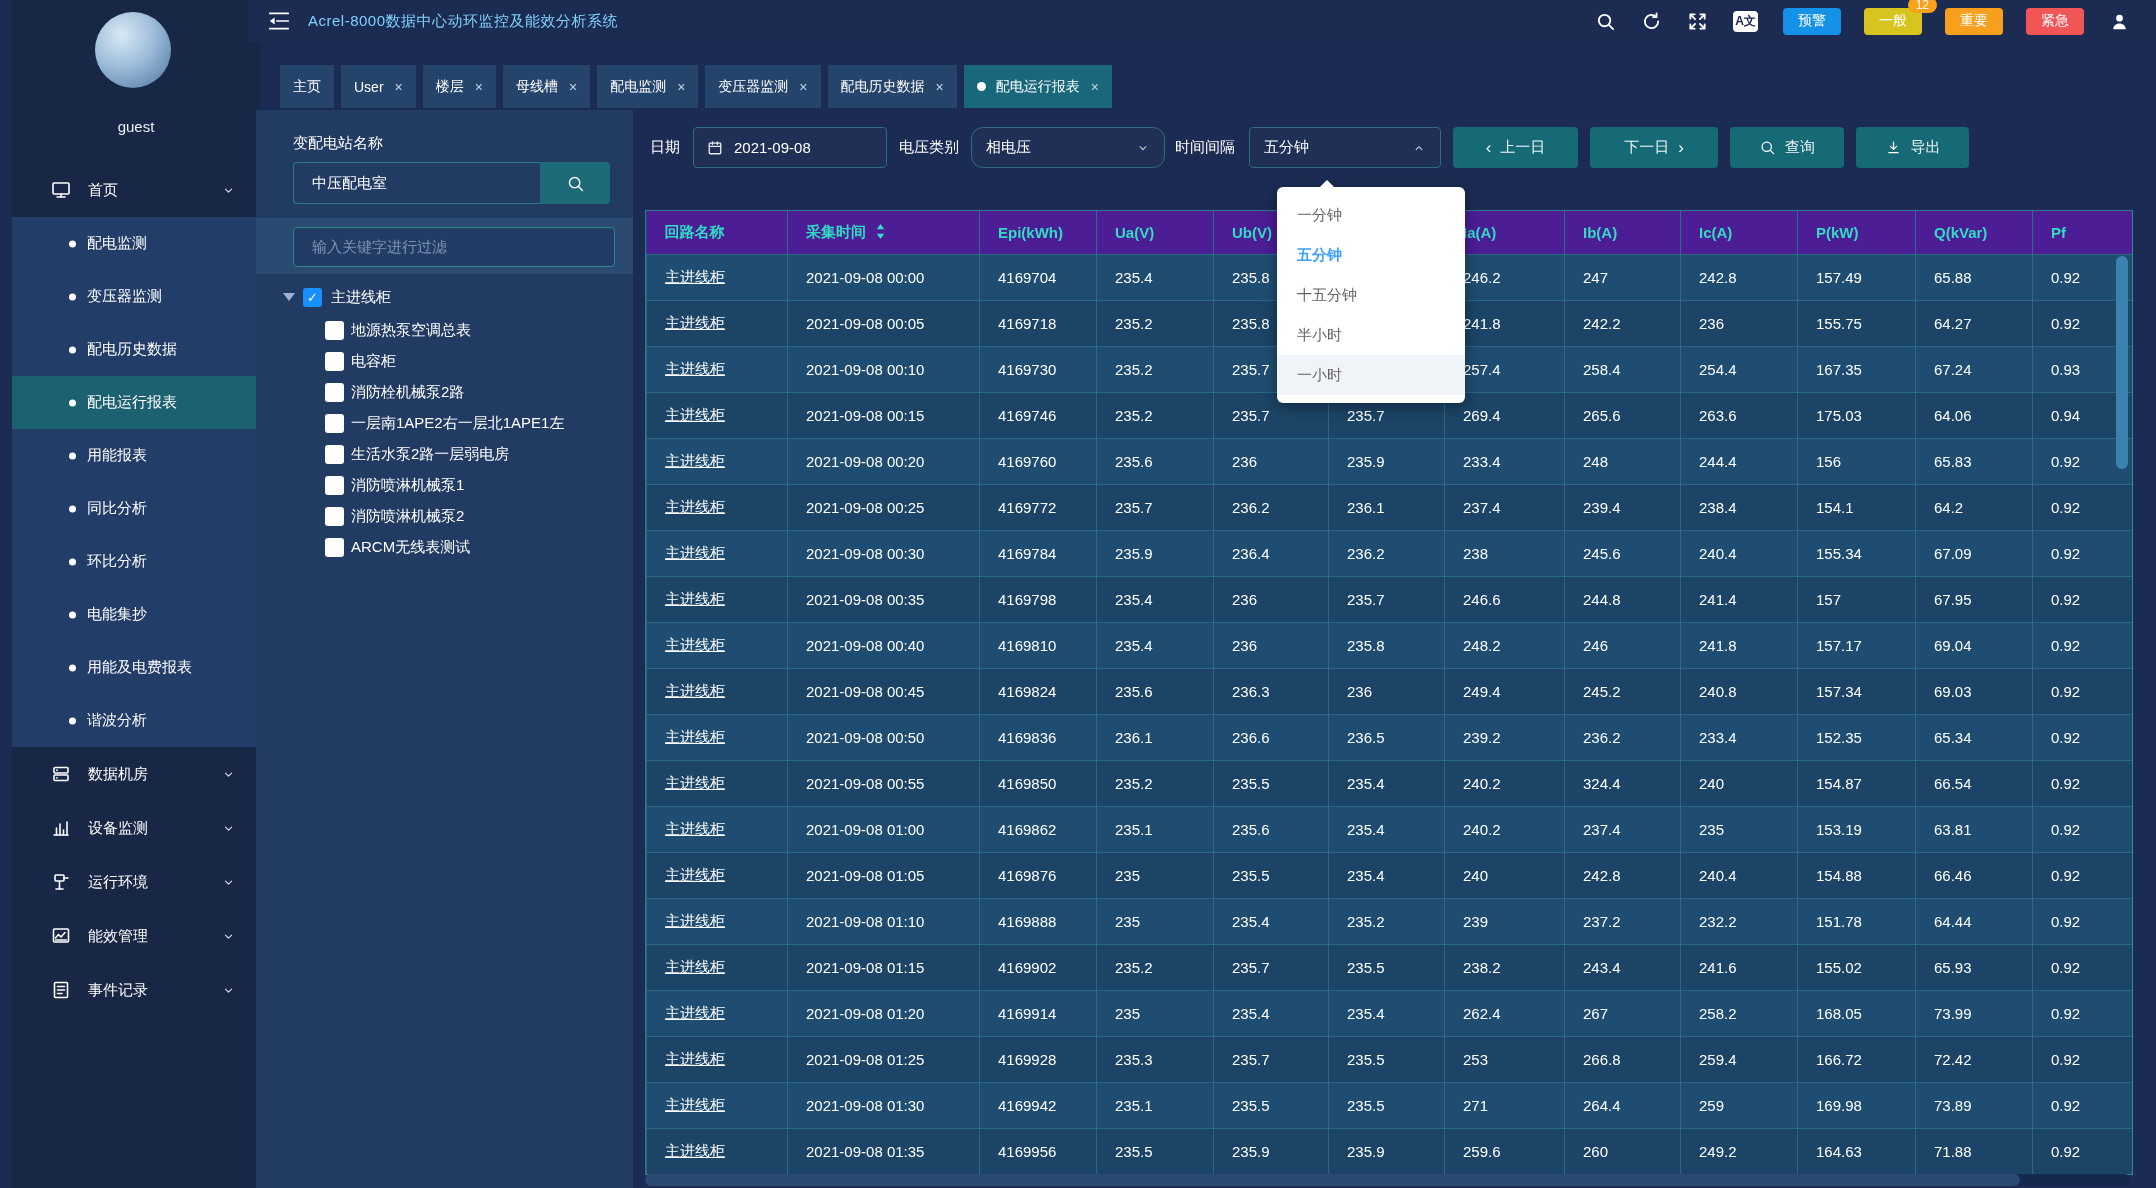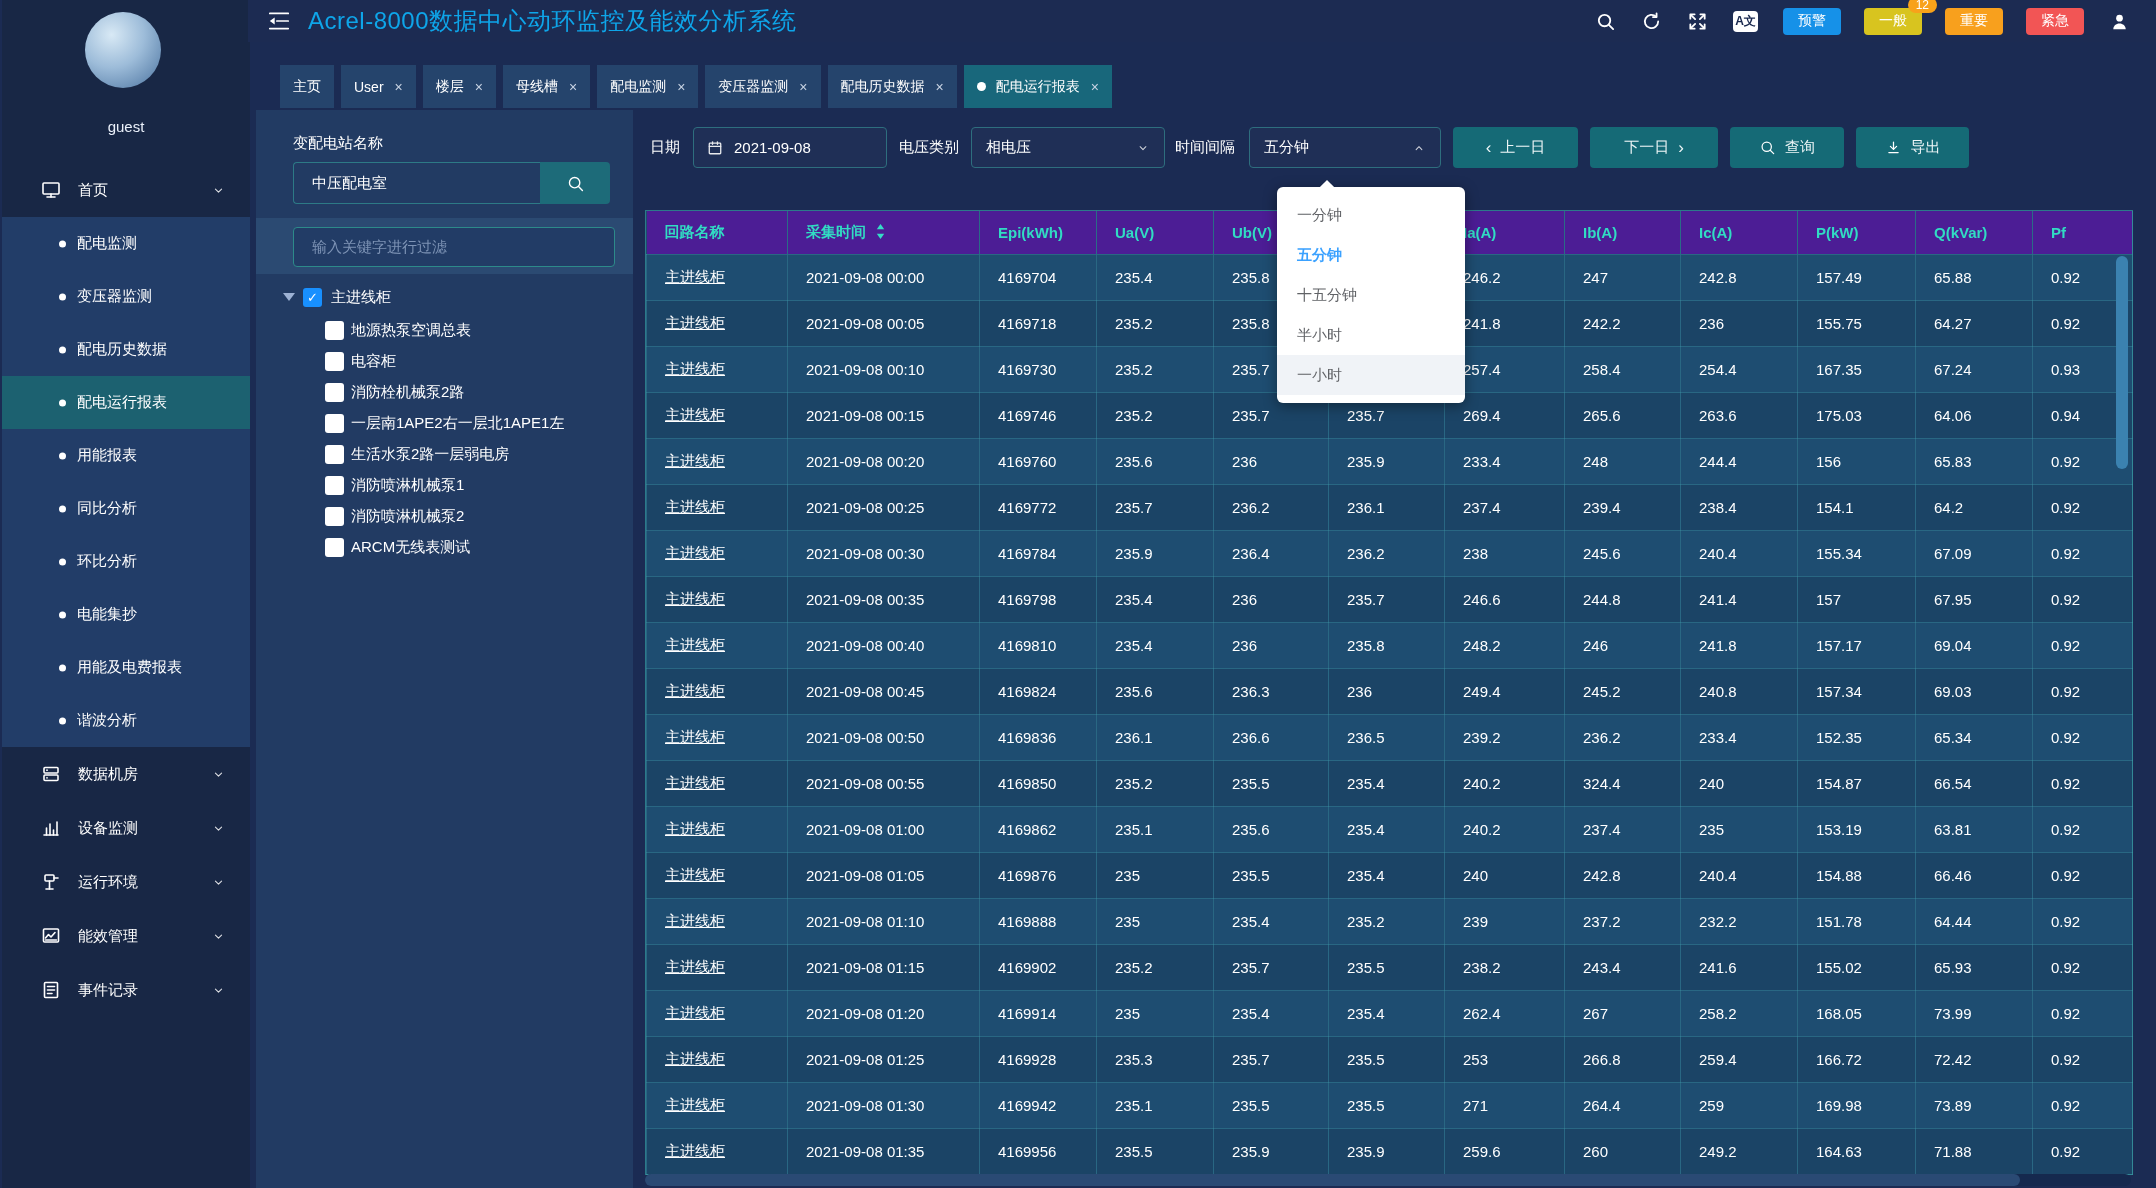--- a/index.html
+++ b/index.html
@@ -2,38 +2,38 @@
 <html><head>
 <meta charset="utf-8">
 <style>
   html,body{margin:0;padding:0;background:#0e1830;}
   .app{position:relative;width:2156px;height:1188px;background:#1b2b53;overflow:hidden;
        font-family:"Liberation Sans","DejaVu Sans",sans-serif;color:#fff;}
   .ic svg{display:block;stroke:#fff;fill:none;stroke-width:1.6;stroke-linecap:round;stroke-linejoin:round;}
   
   .topbar{position:absolute;left:248px;top:0;right:0;height:42px;display:flex;align-items:center;background:#1c2b52;}
   .hamburger{width:26px;height:26px;margin-left:18px;cursor:pointer;}
-  .app-title{font-size:24px;color:#0ea5e9;margin-left:16px;font-weight:500;letter-spacing:.5px;white-space:nowrap;}
+  .app-title{font-size:15px;color:#7dd3fc;margin-left:16px;font-weight:500;letter-spacing:.5px;white-space:nowrap;}
   .tb-right{margin-left:auto;display:flex;align-items:center;gap:25px;padding-right:26px;}
   .tb-icon{width:21px;height:21px;cursor:pointer;}
   .tb-icon svg{stroke-width:1.9;}
   .translate{width:25px;height:21px;background:#fff;border-radius:4px;color:#17264d;font-size:12px;font-weight:700;
              display:flex;align-items:center;justify-content:center;cursor:pointer;}
   .badge{position:relative;height:27px;padding:0 15px;border-radius:4px;display:flex;align-items:center;
          font-size:14px;color:#fff;cursor:pointer;white-space:nowrap;}
   .badge .count{position:absolute;top:-11px;right:-15px;background:#f8a21a;border-radius:10px;padding:1px 8px;
                 font-size:12px;color:#fff;}
   
   .tabbar{position:absolute;left:248px;top:65px;right:0;height:43px;display:flex;gap:7px;padding-left:32px;}
   .tab{display:flex;align-items:center;padding:0 13px;background:#25446c;font-size:14px;color:#fff;cursor:pointer;}
   .tab.active{background:#18677b;}
   .tab .dot{width:9px;height:9px;border-radius:50%;background:#fff;margin-right:10px;}
   .tab .close{margin-left:11px;color:#c9d4e4;font-size:14px;line-height:1;}
   
-  .sidebar{position:absolute;left:2px;top:0;width:248px;height:100%;background:#182745;}
+  .sidebar{position:absolute;left:12px;top:0;width:248px;height:100%;background:#182745;}
   .avatar{position:absolute;left:83px;top:12px;width:76px;height:76px;border-radius:50%;
           background:radial-gradient(circle at 35% 30%,#d8e9f5,#9dbcd9 45%,#5f85ae 85%);}
   .guest{position:absolute;top:118px;width:100%;text-align:center;font-size:15px;color:#eaf0fa;}
   .menu{position:absolute;left:0;top:163px;width:100%;}
   .menu-item{height:54px;display:flex;align-items:center;padding:0 24px 0 38px;cursor:pointer;font-size:15px;}
   .menu-item .mi-icon{width:22px;height:22px;margin-right:16px;flex:none;}
   .menu-item .chev{margin-left:auto;width:15px;height:15px;opacity:.85;}
   .menu-group.open{background:#223d68;}
   .menu-group.open > .menu-item{background:#24406b;}
   .sub-item{height:53px;display:flex;align-items:center;padding-left:75px;position:relative;font-size:15px;cursor:pointer;}
@@ -69,21 +69,21 @@
   
   .report{position:absolute;left:625px;top:110px;right:0;bottom:0;}
   .toolbar{position:absolute;left:25px;top:17px;right:0;height:41px;display:flex;align-items:center;}
   .tb-label{font-size:15px;white-space:nowrap;}
   .fld{height:41px;border:1px solid #2e6e7e;border-radius:4px;display:flex;align-items:center;
        box-sizing:border-box;font-size:15px;cursor:pointer;background:rgba(255,255,255,.02);}
   .fld .chev{width:14px;height:14px;opacity:.8;}
   .date-fld{width:194px;margin-left:13px;padding:0 12px;gap:10px;}
   .date-fld .ic{width:18px;height:18px;opacity:.9;}
   .sel{justify-content:space-between;padding:0 14px;}
-  .volt-fld{width:194px;margin-left:12px;}
+  .volt-fld{width:194px;margin-left:12px;border-radius:12px;}
   .int-fld{width:192px;margin-left:14px;}
   .lab2{margin-left:12px;} .lab3{margin-left:10px;}
   .tbtn{height:41px;border-radius:4px;background:#156a76;color:#eef6f7;font-size:15px;display:flex;
         align-items:center;justify-content:center;gap:9px;box-sizing:border-box;cursor:pointer;margin-left:12px;}
   .tbtn .ic{width:17px;height:17px;} .tbtn .gl{font-size:17px;line-height:1;}
   .b-prev{width:125px;} .b-next{width:128px;} .b-query{width:114px;} .b-export{width:113px;}
   
   .table-wrap{position:absolute;left:20px;top:100px;width:1486px;height:963px;border:1px solid #2c7a8a;
               background:#1d4b6f;box-sizing:content-box;}
   table{border-collapse:collapse;width:1486px;table-layout:fixed;}

